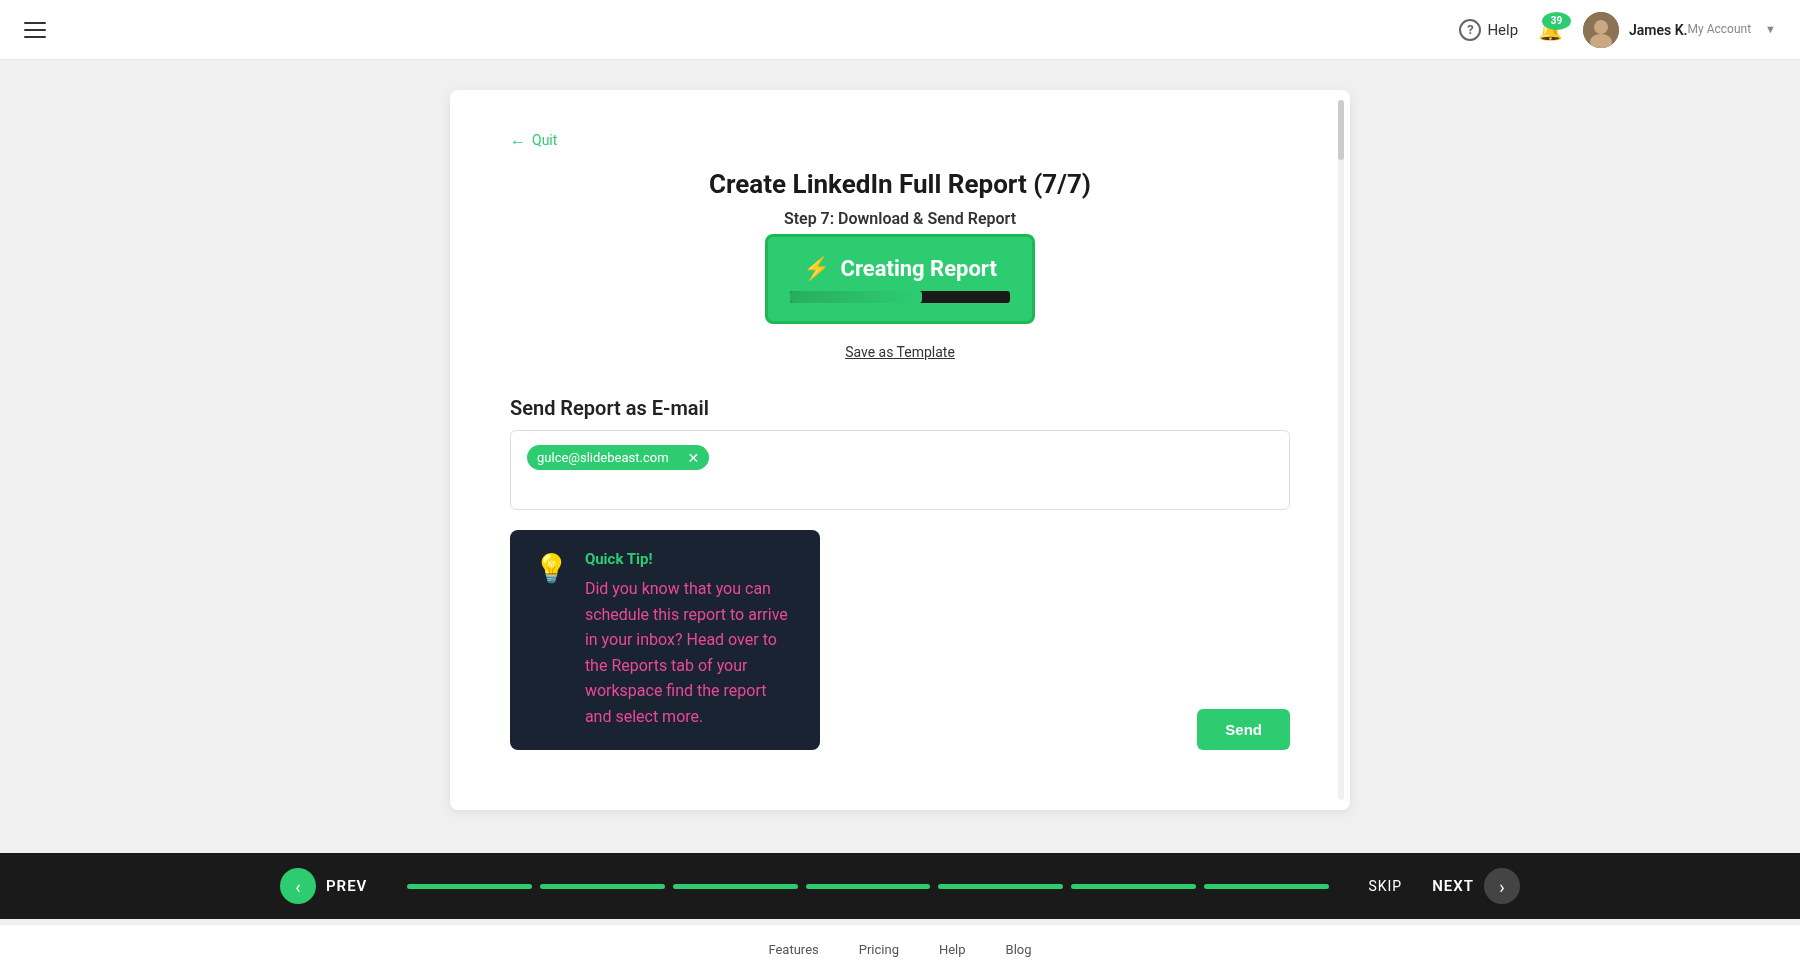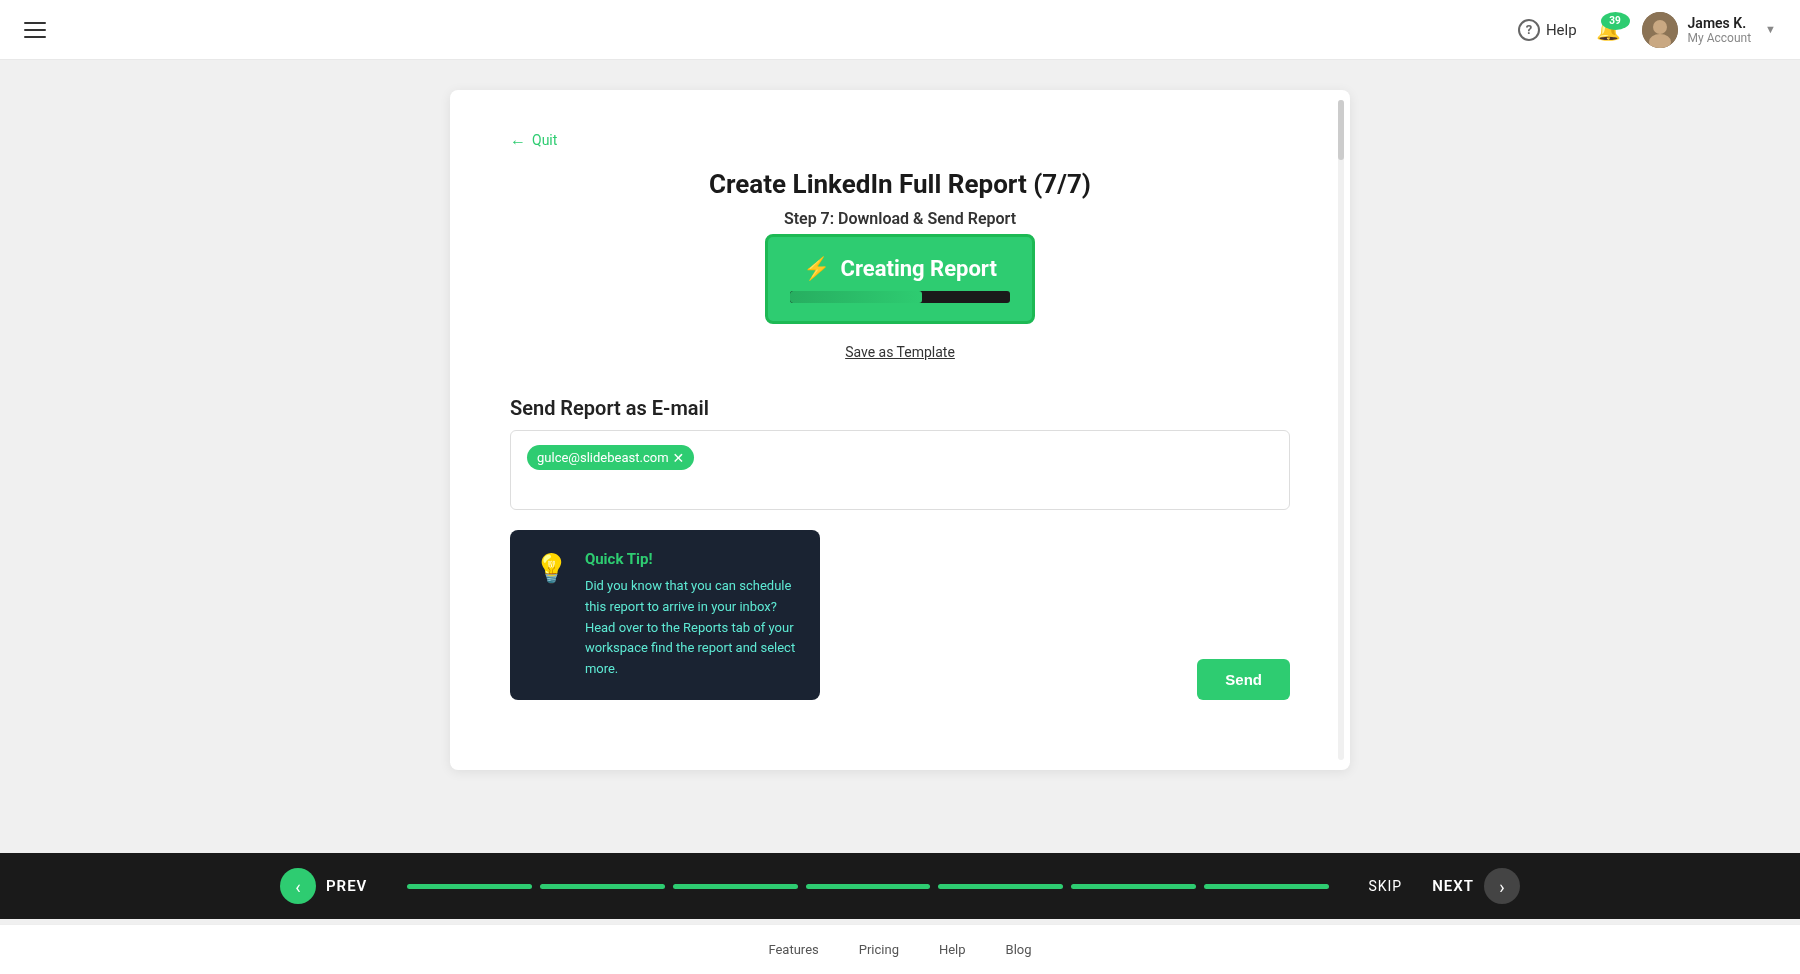--- a/index.html
+++ b/index.html
@@ -94,21 +94,21 @@
       border-radius: 50%;
       background: linear-gradient(135deg, #8B7355, #6B5744);
       overflow: hidden;
       display: flex; align-items: center; justify-content: center;
       font-size: 14px;
       color: #fff;
       font-weight: bold;
     }
     .user-text {
       display: flex;
-      flex-direction: column;
+      flex-direction: row;
     }
     .user-name { font-size: 14px; font-weight: 600; color: #222; }
     .user-account { font-size: 12px; color: #888; }
     .chevron-down { font-size: 11px; color: #888; margin-left: 4px; }
 
     
     .main-content {
       padding-top: 60px;
       display: flex;
       justify-content: center;
@@ -254,21 +254,21 @@
       min-height: 80px;
       display: flex;
       flex-wrap: wrap;
       gap: 8px;
       align-items: flex-start;
       margin-bottom: 20px;
     }
     .email-tag {
       display: flex;
       align-items: center;
-      gap: 4px;
+      gap: 19px;
       background: #2ecc71;
       color: #fff;
       font-size: 13px;
       padding: 5px 10px;
       border-radius: 20px;
     }
     .email-tag-remove {
       cursor: pointer;
       font-size: 14px;
       color: #fff;
@@ -298,22 +298,22 @@
       margin-top: 2px;
     }
     .tip-content {}
     .tip-title {
       color: #2ecc71;
       font-size: 15px;
       font-weight: 700;
       margin-bottom: 8px;
     }
     .tip-text {
-      color: #5eead4;
-      font-size: 13px;
+      color: #ec4899;
+      font-size: 16px;
       line-height: 1.6;
     }
 
     
     .send-btn {
       background: #2ecc71;
       color: #fff;
       border: none;
       border-radius: 6px;
       padding: 12px 28px;

